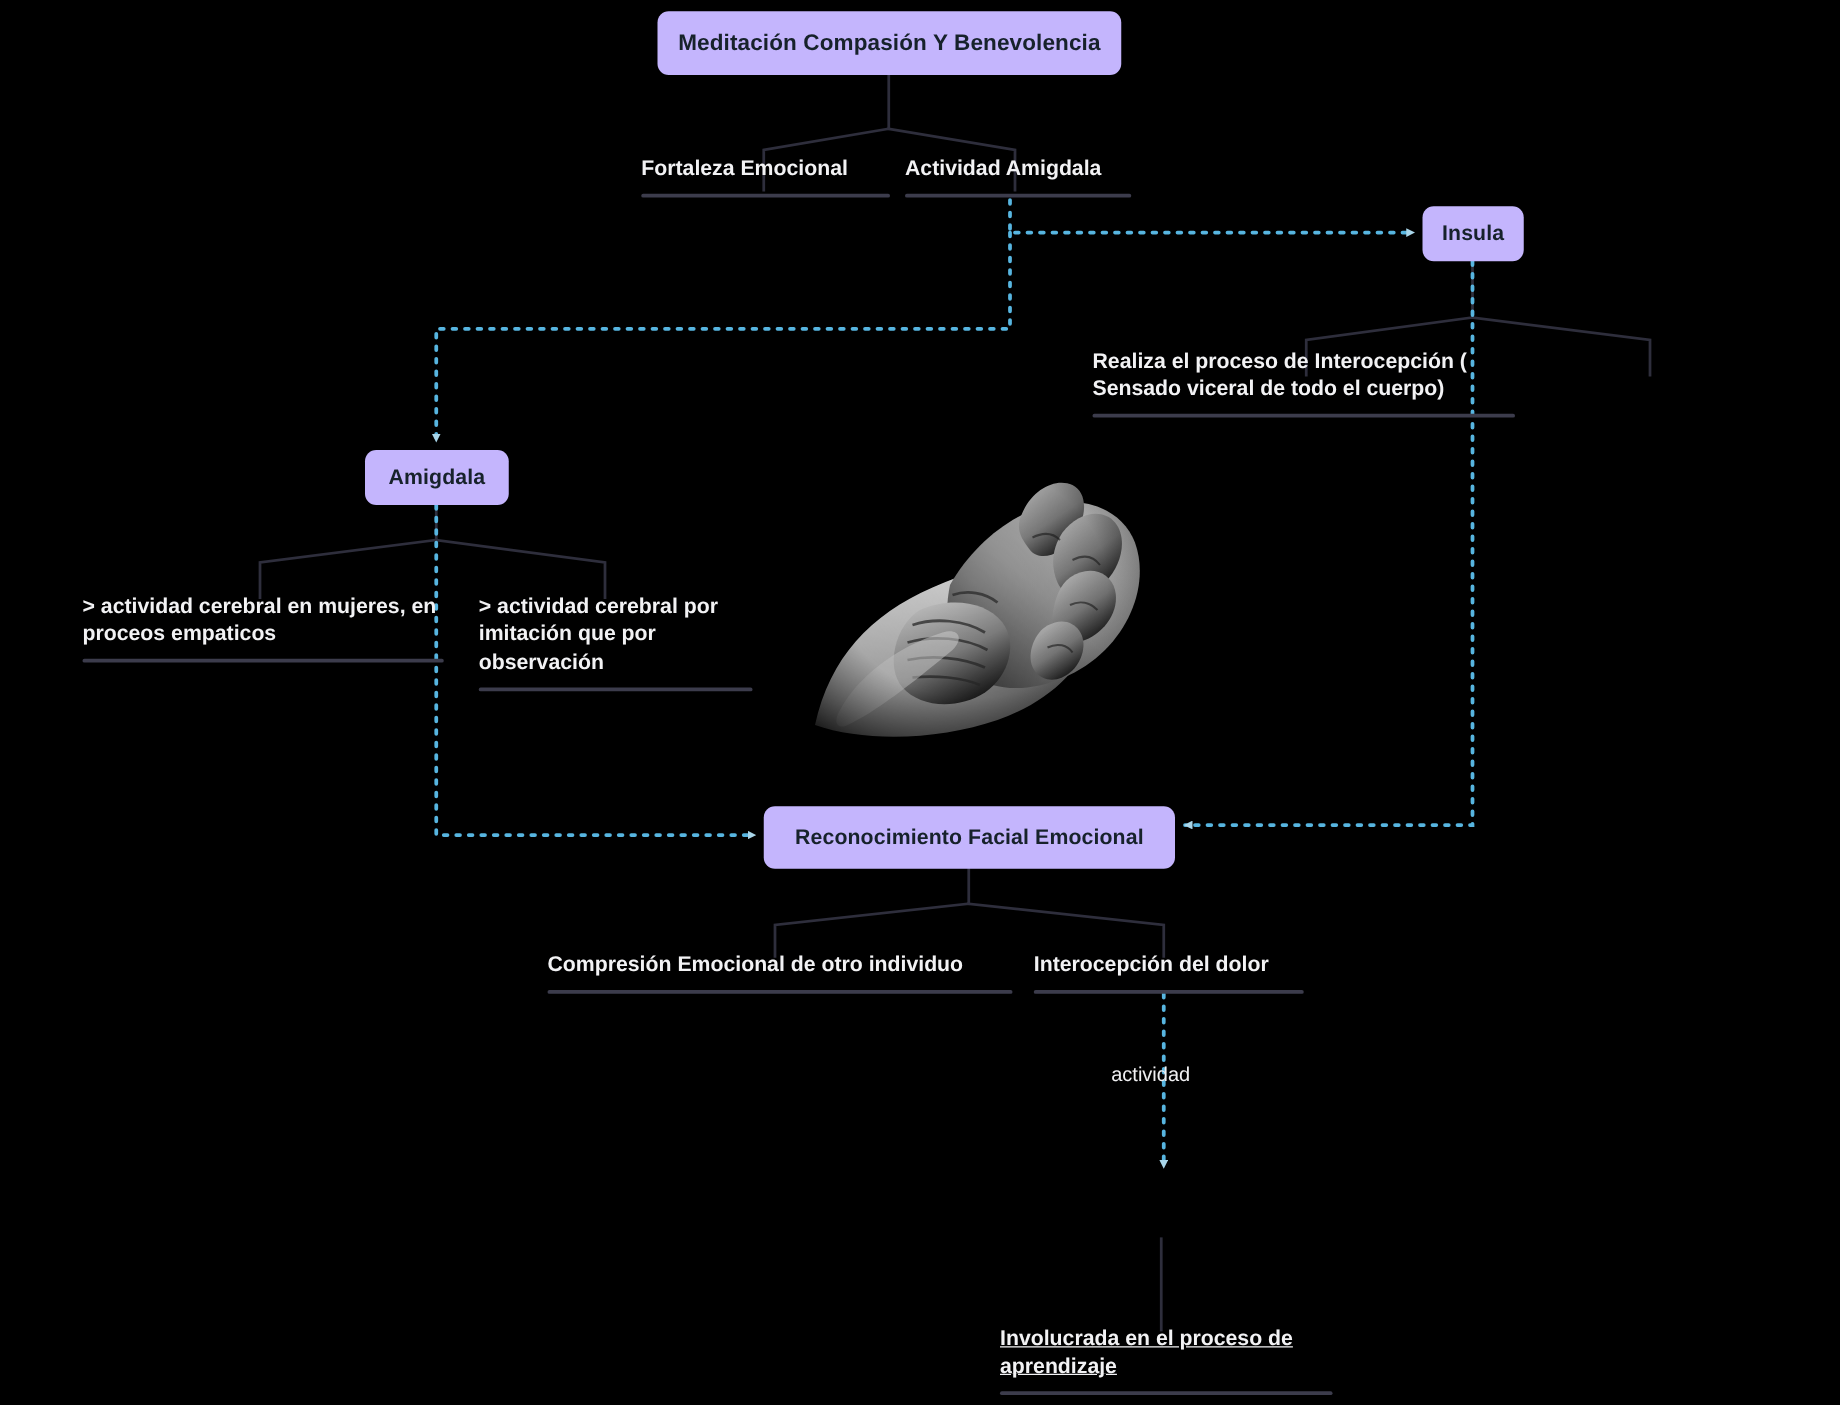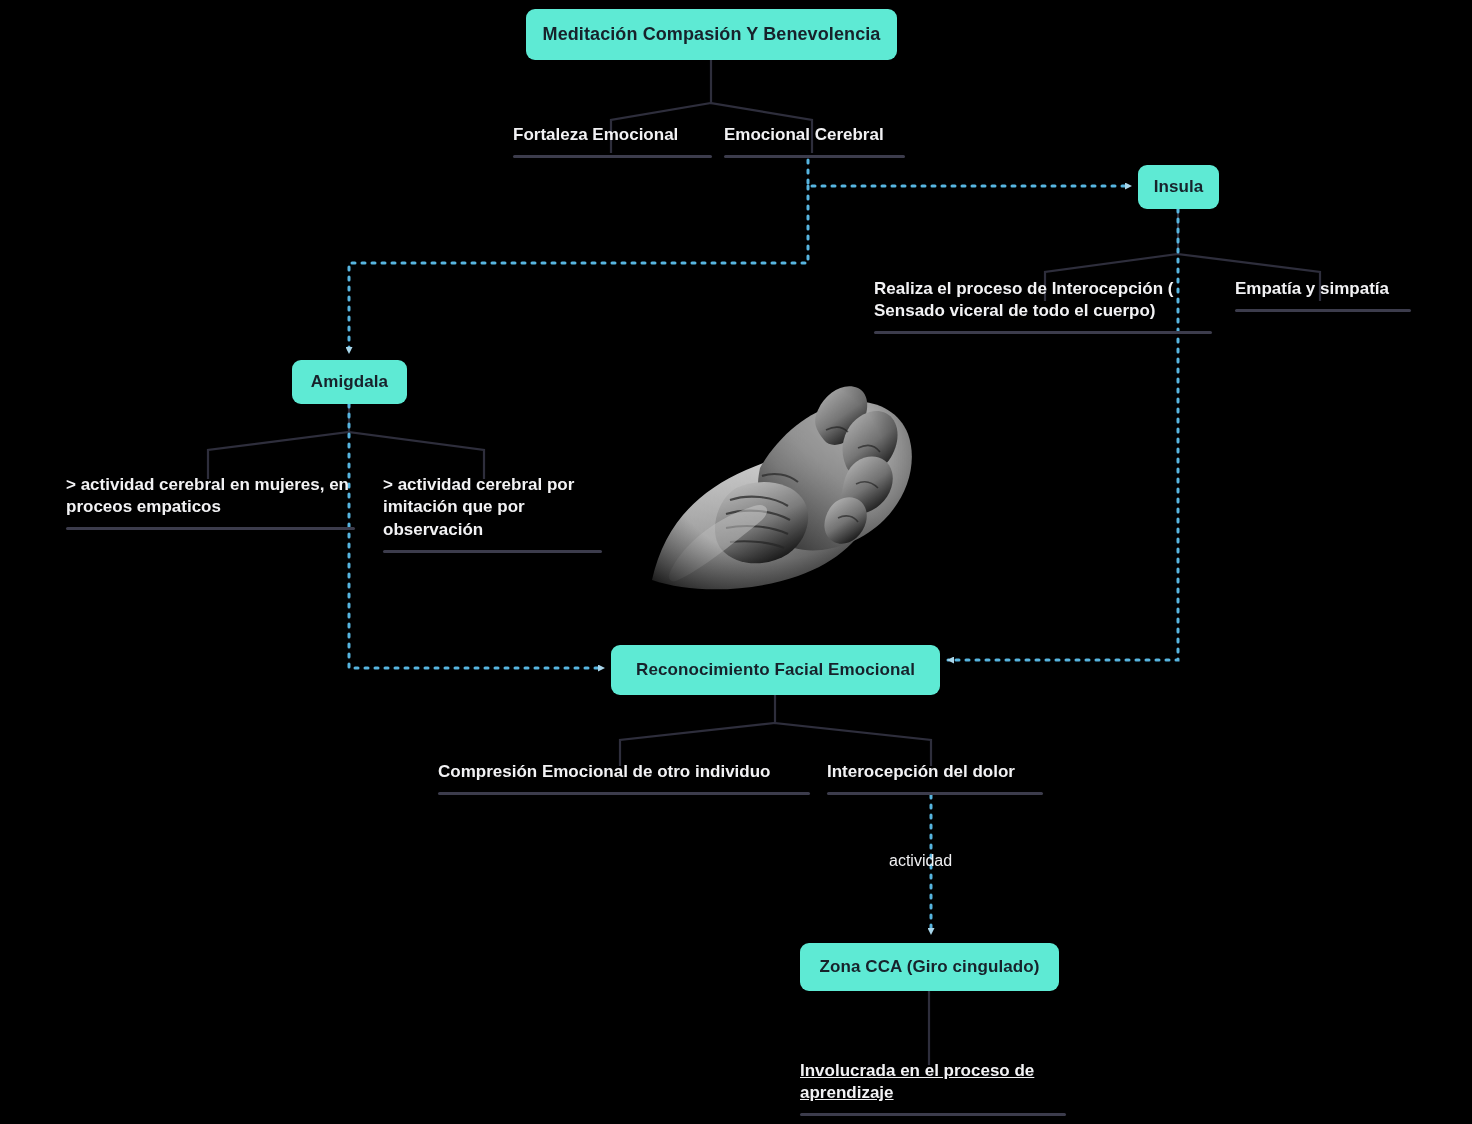--- a/index.html
+++ b/index.html
@@ -5,21 +5,21 @@
   html,body{margin:0;padding:0;background:#000;}
   body{
     font-family:"Liberation Sans","DejaVu Sans",sans-serif;
     width:1472px;height:1124px;position:relative;overflow:hidden;
   }
   #canvas{position:absolute;left:0;top:0;width:1472px;height:1124px;}
   svg.links{position:absolute;left:0;top:0;width:1472px;height:1124px;pointer-events:none;}
 
   .node{
     position:absolute;
-    background:#5eead4;
+    background:#c4b5fd;
     color:#17222b;
     border-radius:9px;
     display:flex;align-items:center;justify-content:center;
     font-weight:700;
     letter-spacing:.1px;
     box-sizing:border-box;
     text-align:center;
     line-height:1.15;
   }
   .leaf{
@@ -182,43 +182,36 @@
   </div>
 
   <div class="node" style="left:292px;top:360px;width:115px;height:44px;font-size:17px;text-align:right;">
     <span>Amigdala</span>
   </div>
 
   <div class="node" style="left:611px;top:645px;width:329px;height:50px;font-size:17px;">
     <span>Reconocimiento Facial Emocional</span>
   </div>
 
-  <div class="node" style="left:800px;top:943px;width:259px;height:48px;font-size:17px;">
-    <span>Zona CCA (Giro cingulado)</span>
-  </div>
 
   <div class="leaf" style="left:513px;top:124px;width:199px;font-size:17px;height:34px;">
     <span>Fortaleza Emocional</span>
     <span class="ul" style="width:199px;"></span>
   </div>
 
   <div class="leaf" style="left:724px;top:124px;width:181px;font-size:17px;height:34px;">
-    <span>Emocional Cerebral</span>
+    <span>Actividad Amigdala</span>
     <span class="ul" style="width:181px;"></span>
   </div>
 
   <div class="leaf" style="left:874px;top:278px;width:328px;font-size:17px;height:56px;">
     <span>Realiza el proceso de Interocepción ( Sensado viceral de todo el cuerpo)</span>
     <span class="ul" style="width:338px;"></span>
   </div>
 
-  <div class="leaf" style="left:1235px;top:278px;width:196px;font-size:17px;height:34px;">
-    <span>Empatía y simpatía</span>
-    <span class="ul" style="width:176px;"></span>
-  </div>
 
   <div class="leaf" style="left:66px;top:474px;width:290px;font-size:17px;height:56px;">
     <span>&gt; actividad cerebral en mujeres, en proceos empaticos</span>
     <span class="ul" style="width:289px;"></span>
   </div>
 
   <div class="leaf" style="left:383px;top:474px;width:214px;font-size:17px;height:79px;">
     <span>&gt; actividad cerebral por imitación que por observación</span>
     <span class="ul" style="width:219px;"></span>
   </div>

